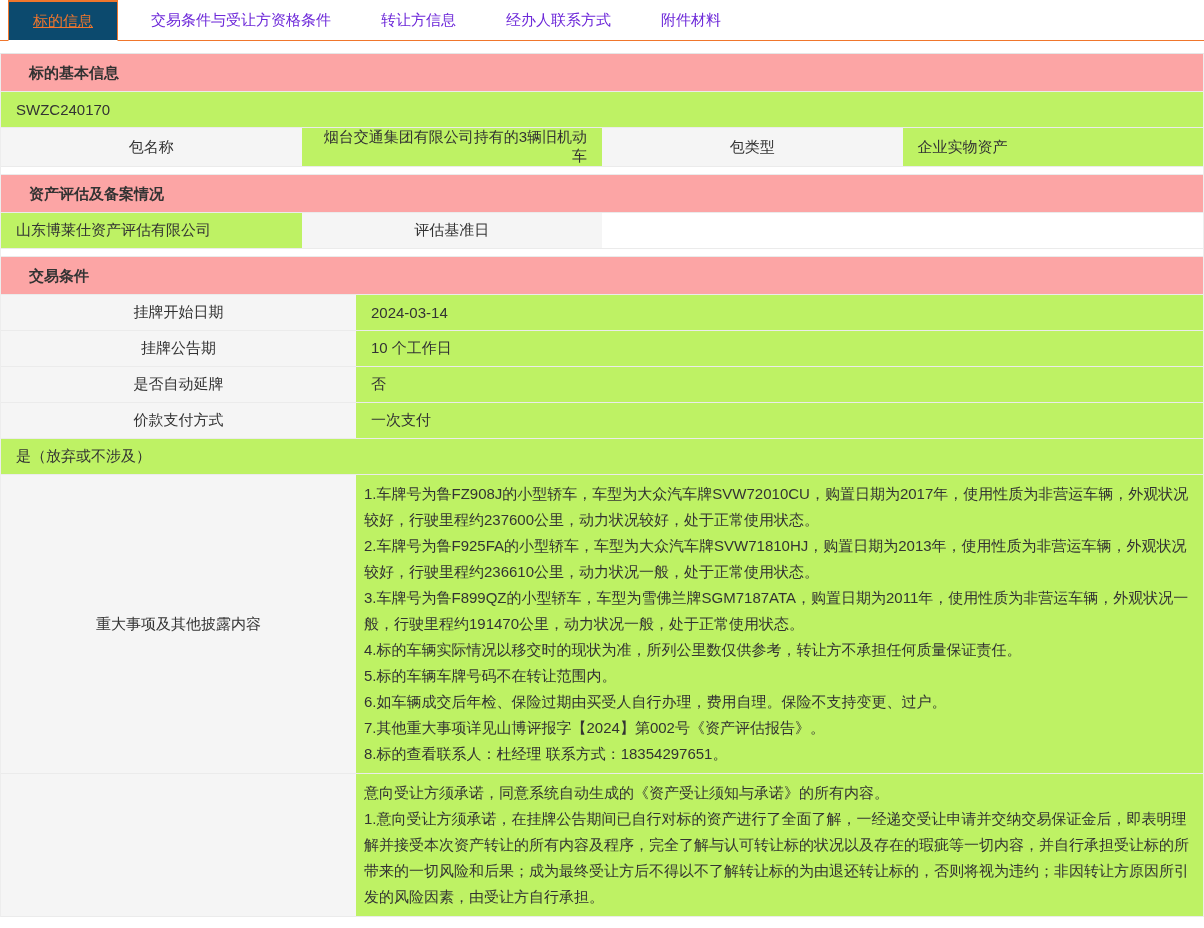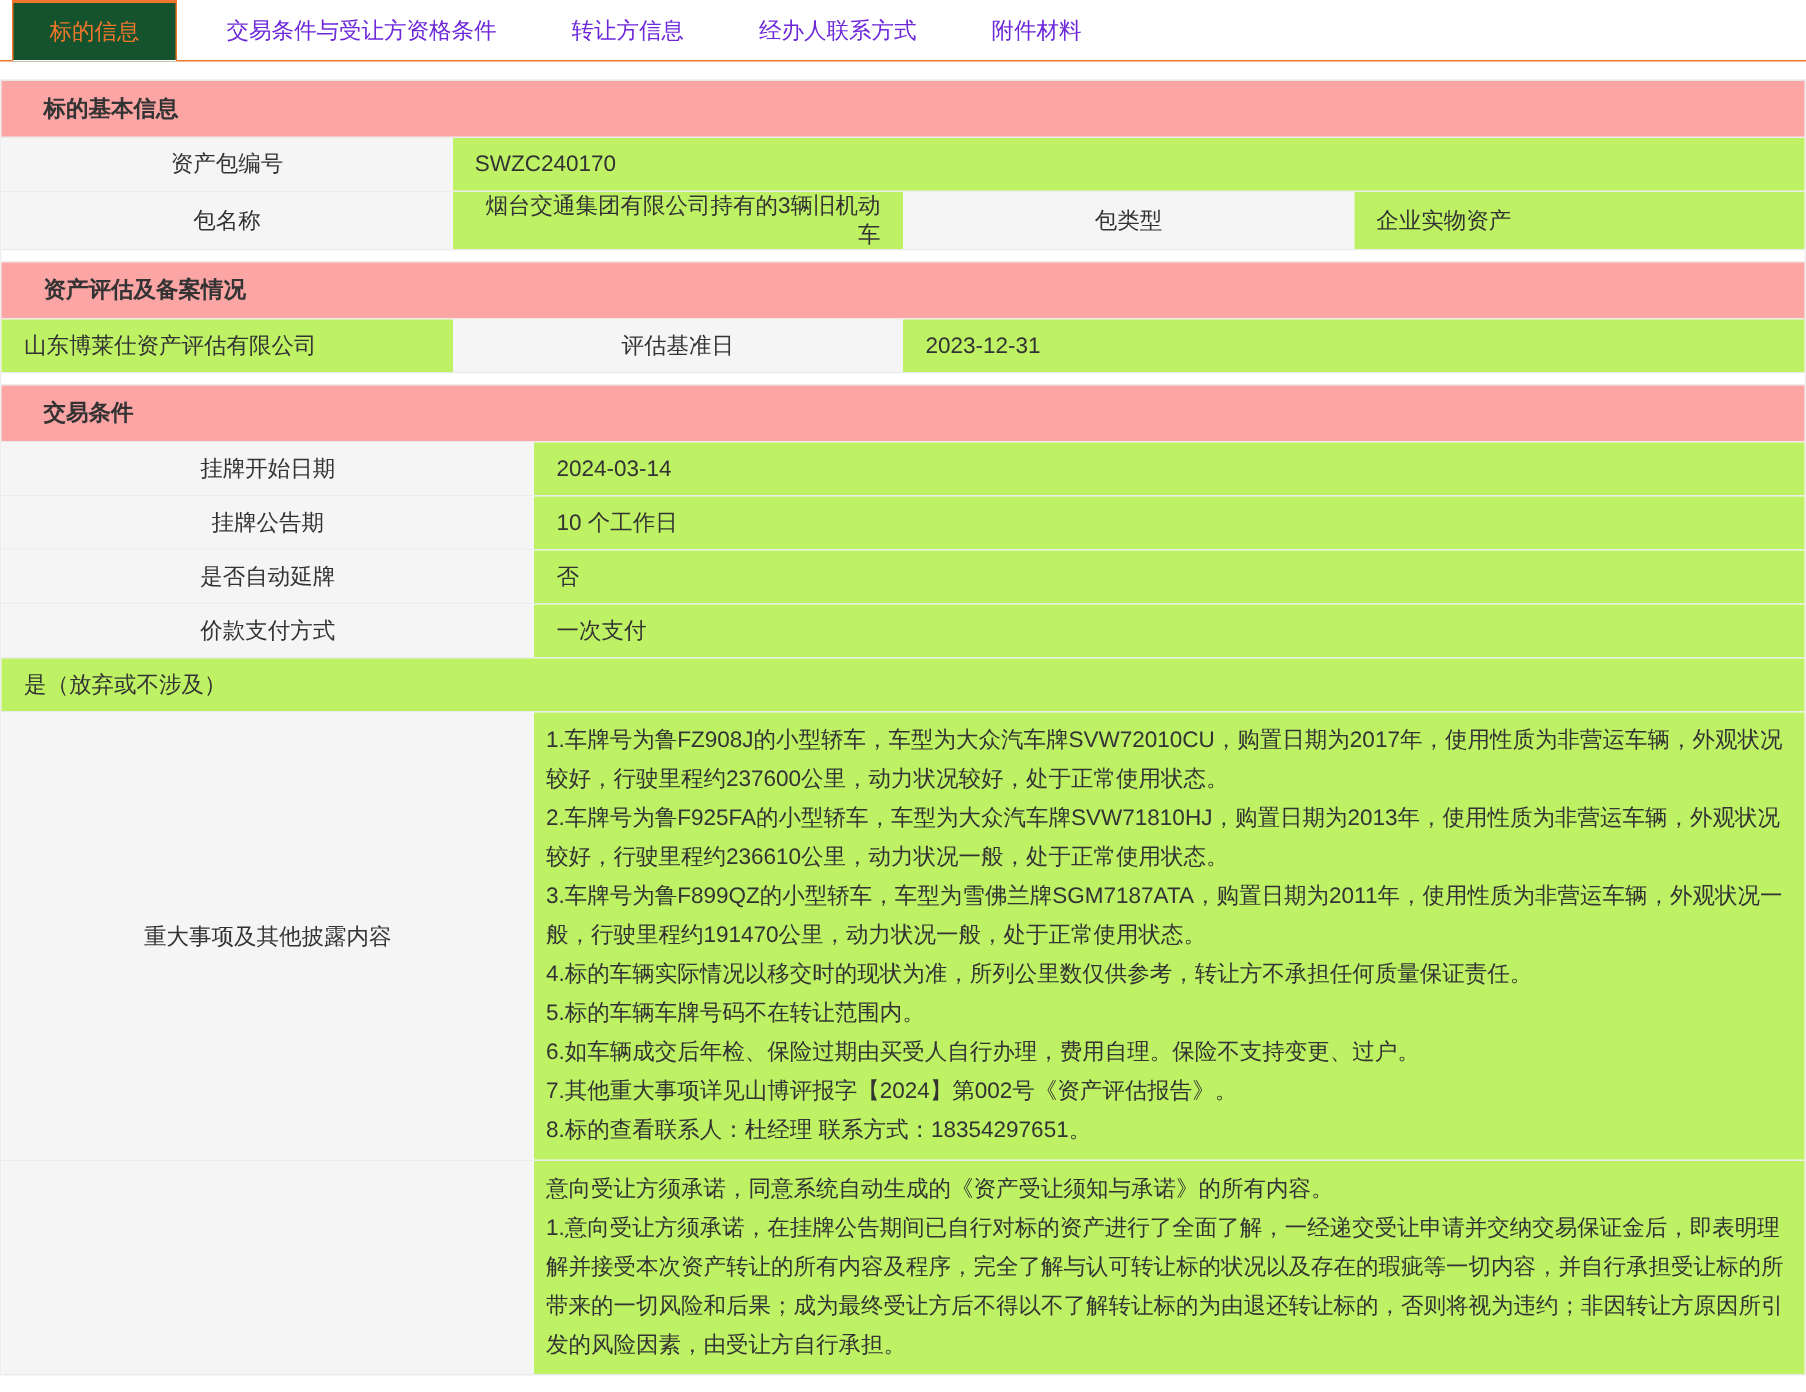--- a/index.html
+++ b/index.html
@@ -15,23 +15,23 @@
   .tabbar {
     display: flex; align-items: stretch; height: 41px;
     padding-left: 8px; background: #fff;
     border-bottom: 1px solid #f0762c;
   }
   .tab {
     display: flex; align-items: center; padding: 0 17px;
     margin-right: 16px; color: #6d28d9; cursor: pointer; white-space: nowrap;
   }
   .tab.active {
-    color: #f0762c; background: #14532d;
+    color: #f0762c; background: #0c4a6e;
     border: 1px solid #f0762c; border-top: 2px solid #f0762c;
-    border-bottom: 1px solid #fff; margin-bottom: -1px; padding: 0 24px;
+    border-bottom: 1px solid #fff; margin-bottom: -1px; padding: 0 24px; text-decoration: underline;
   }
 
   
   .content {
     margin-top: 12px;
     border-top: 1px solid #e6e6e6;
     border-left: 1px solid #ededed;
     border-right: 1px solid #ededed;
   }
   .sec-title {
@@ -68,37 +68,35 @@
     <div class="tab">交易条件与受让方资格条件</div>
     <div class="tab">转让方信息</div>
     <div class="tab">经办人联系方式</div>
     <div class="tab">附件材料</div>
   </div>
 
   <div class="content">
 
     <div class="sec-title">标的基本信息</div>
     <div class="row">
-      <div class="cell label w25">资产包编号</div>
       <div class="cell value fill">SWZC240170</div>
     </div>
     <div class="row">
       <div class="cell label w25">包名称</div>
       <div class="cell value w25">烟台交通集团有限公司持有的3辆旧机动车</div>
       <div class="cell label w25">包类型</div>
       <div class="cell value fill">企业实物资产</div>
     </div>
 
     <div class="gap"></div>
 
     <div class="sec-title">资产评估及备案情况</div>
     <div class="row">
       <div class="cell value w25">山东博莱仕资产评估有限公司</div>
       <div class="cell label w25">评估基准日</div>
-      <div class="cell value fill">2023-12-31</div>
     </div>
 
     <div class="gap"></div>
 
     <div class="trade">
       <div class="sec-title">交易条件</div>
       <div class="row">
         <div class="cell label">挂牌开始日期</div>
         <div class="cell value">2024-03-14</div>
       </div>

